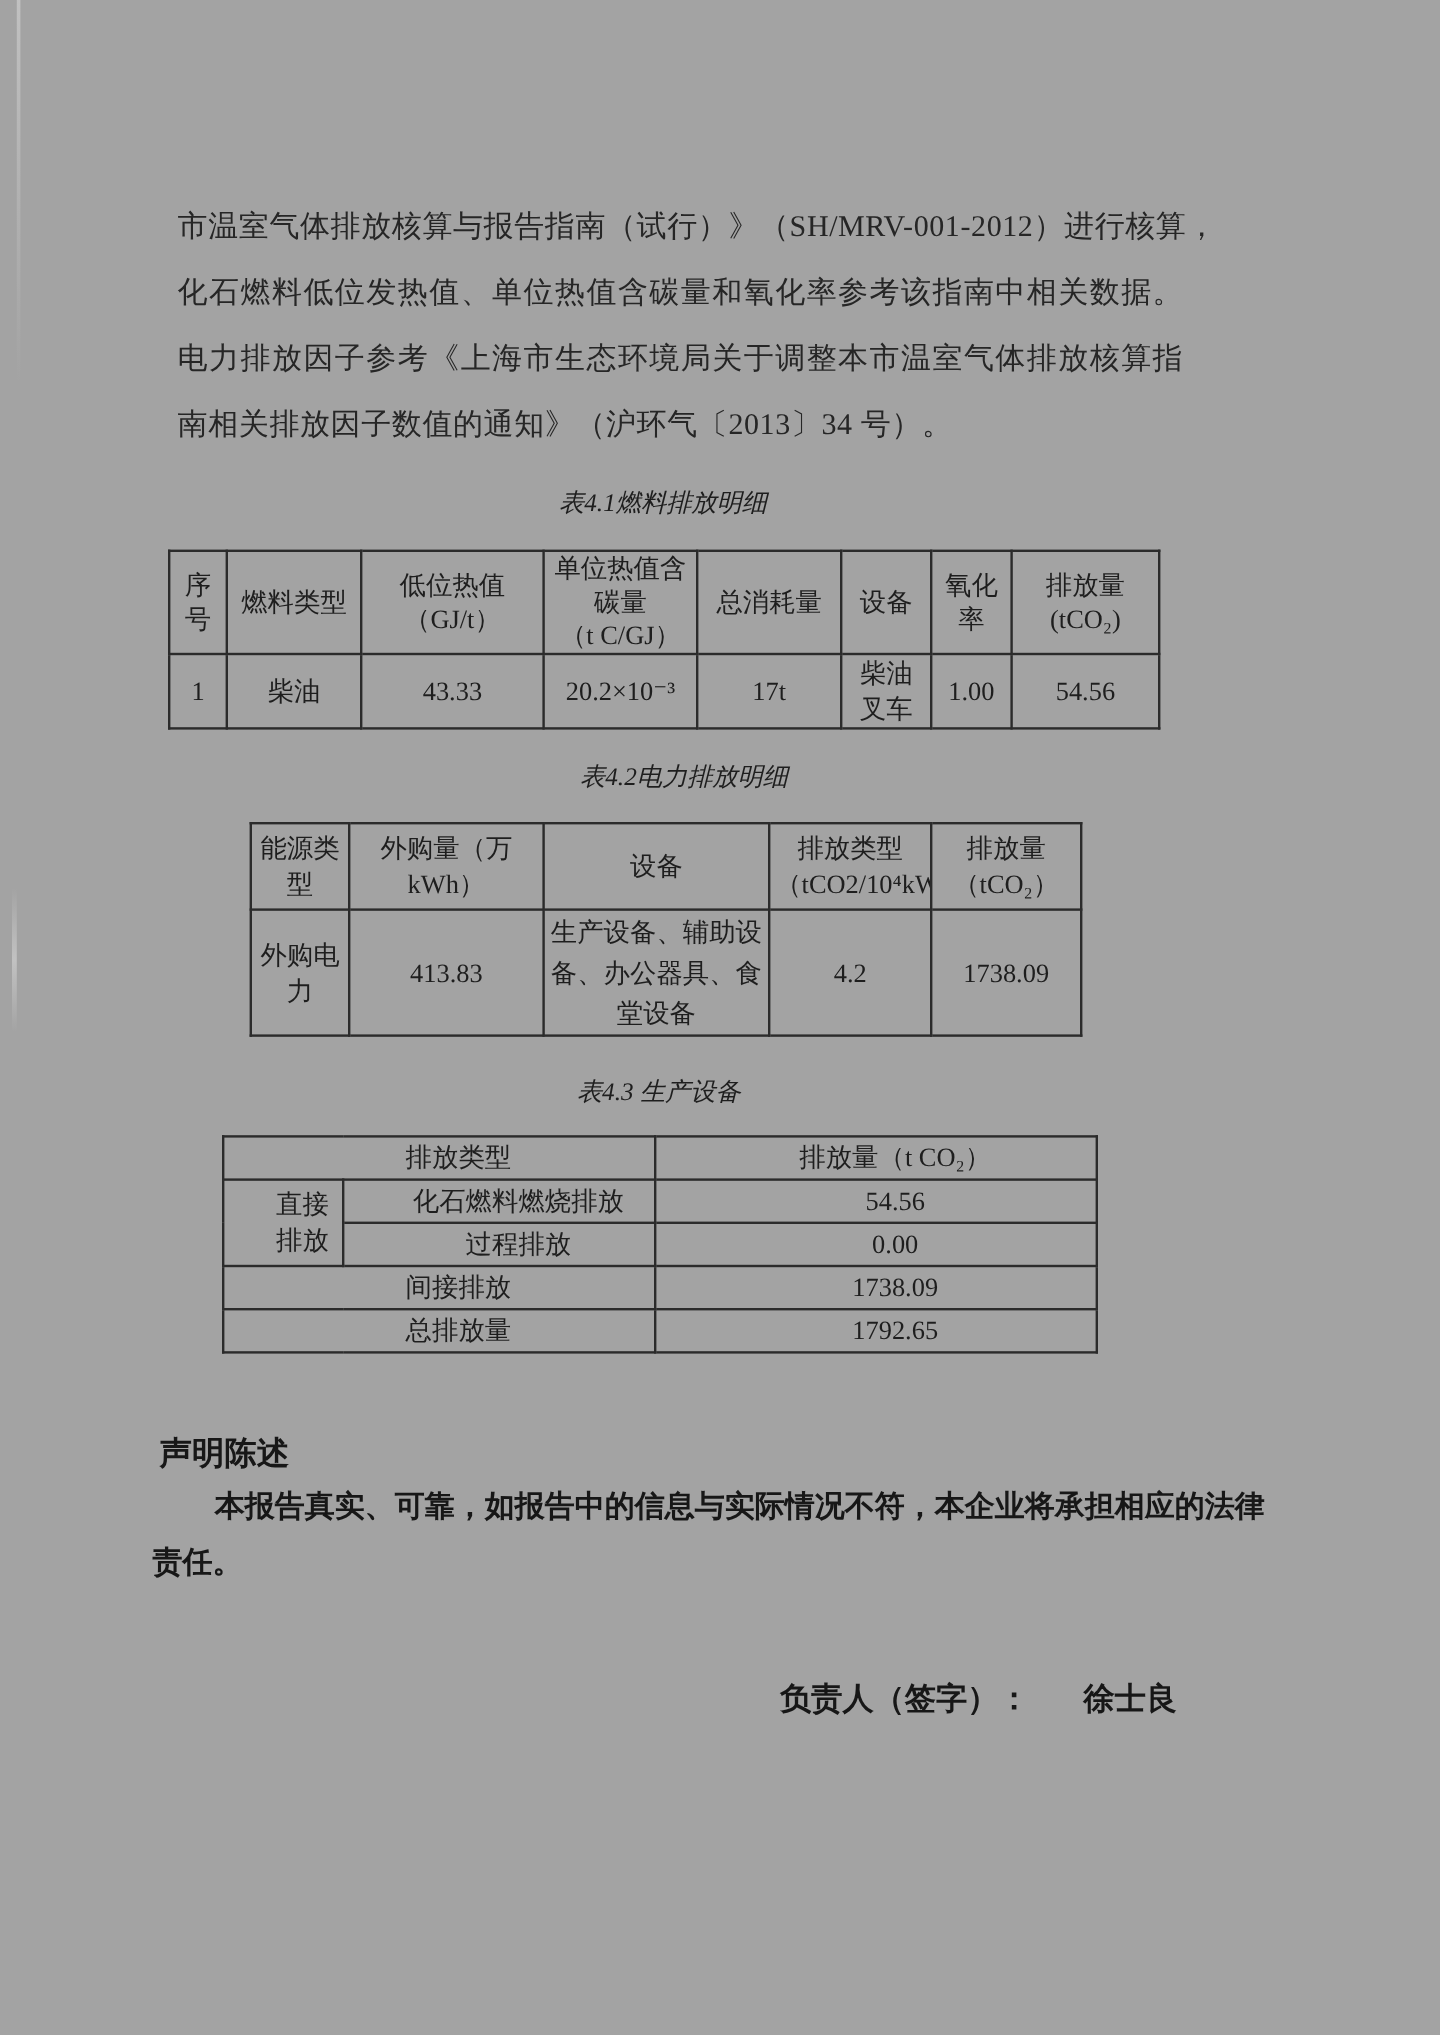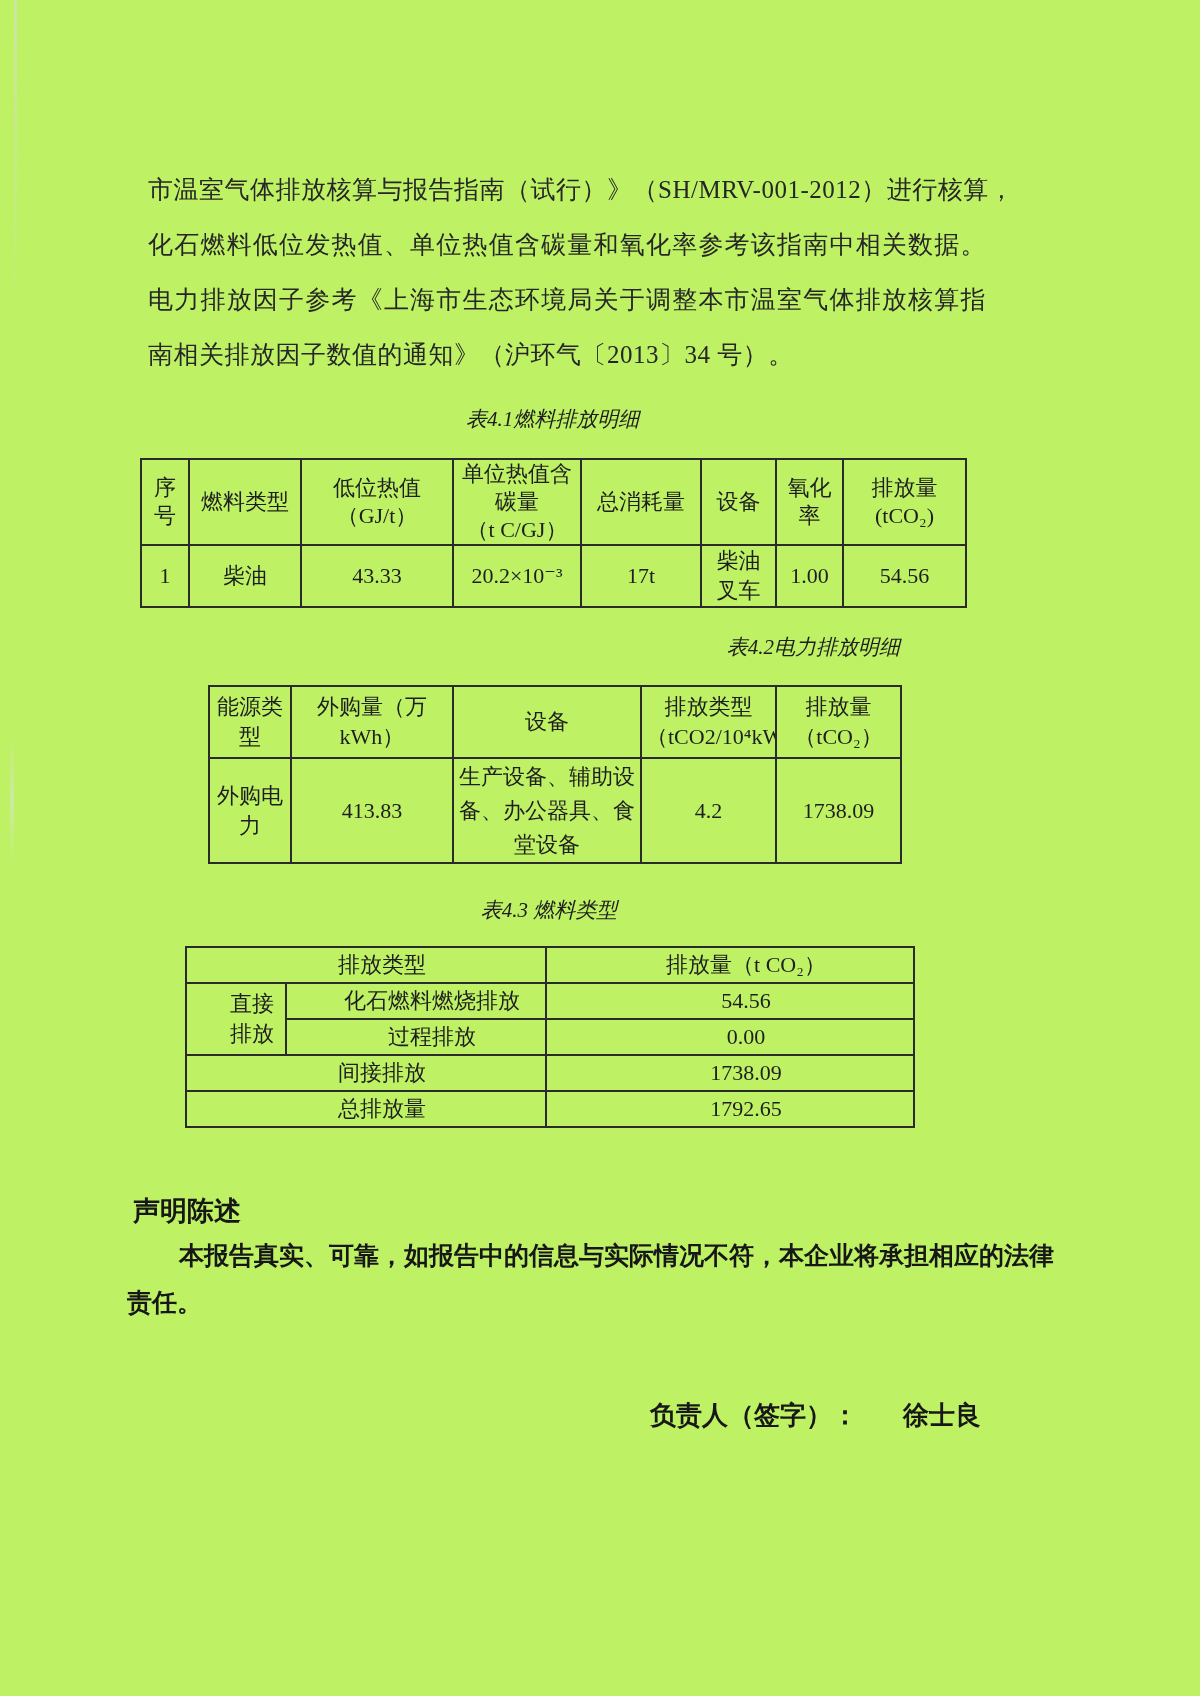--- a/index.html
+++ b/index.html
@@ -2,21 +2,21 @@
 <html><head>
 <meta charset="utf-8">
 <style>
   * { margin: 0; padding: 0; box-sizing: border-box; }
   html, body { background: #ffffff; }
   .page {
     position: relative;
     width: 1200px;
     height: 1696px;
     margin: 0 auto;
-    background: #bef264;
+    background: #a3a3a3;
     font-family: "Liberation Serif", "DejaVu Serif", serif;
     color: #222222;
     overflow: hidden;
   }
   
   .streak {
     position: absolute;
     left: 14px; top: 0;
     width: 3px; height: 320px;
     background: linear-gradient(#d9d9d9, rgba(217,217,217,0));
@@ -48,21 +48,21 @@
 
   
   .tbl-title {
     position: absolute;
     text-align: center;
     font-size: 21px;
     color: #1e1e1e;
     font-style: italic;
   }
   .title-1 { left: 140px; top: 405px; width: 825px; }
-  .title-2 { left: 208px; top: 633px; width: 692px; text-align: right; }
+  .title-2 { left: 224px; top: 633px; width: 692px; }
   .title-3 { left: 185px; top: 896px; width: 728px; }
 
   table {
     position: absolute;
     border-collapse: collapse;
     table-layout: fixed;
     font-size: 22px;
     color: #1e1e1e;
   }
   td {
@@ -203,21 +203,21 @@
       <tr class="row">
         <td>外购电力</td>
         <td>413.83</td>
         <td class="dev-cell">生产设备、辅助设备、办公器具、食堂设备</td>
         <td>4.2</td>
         <td>1738.09</td>
       </tr>
     </tbody>
   </table>
 
-  <div class="tbl-title title-3">表4.3 燃料类型</div>
+  <div class="tbl-title title-3">表4.3 生产设备</div>
 
   <table class="tbl-3">
     <colgroup>
       <col style="width:100px">
         <col style="width:260px">
         <col style="width:368px">
     </colgroup>
     <tbody>
       <tr>
         <td colspan="2">排放类型</td>

